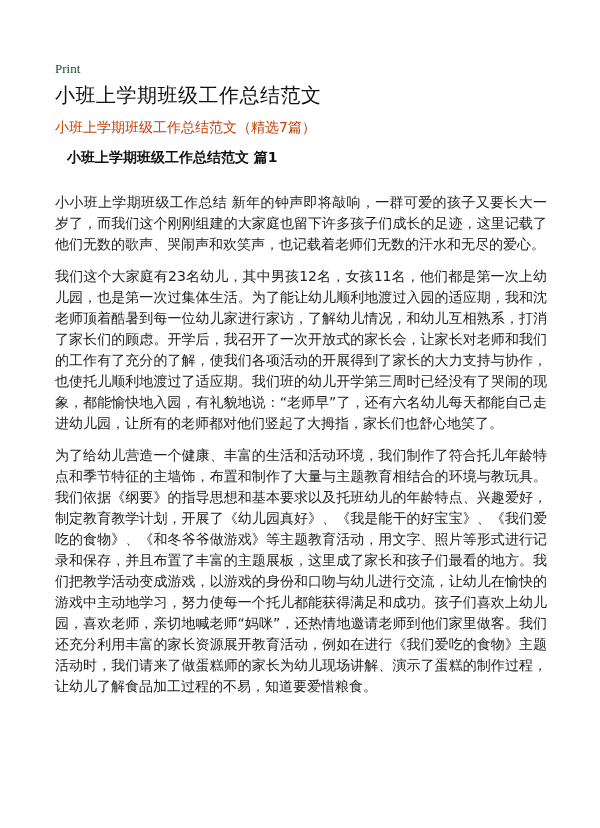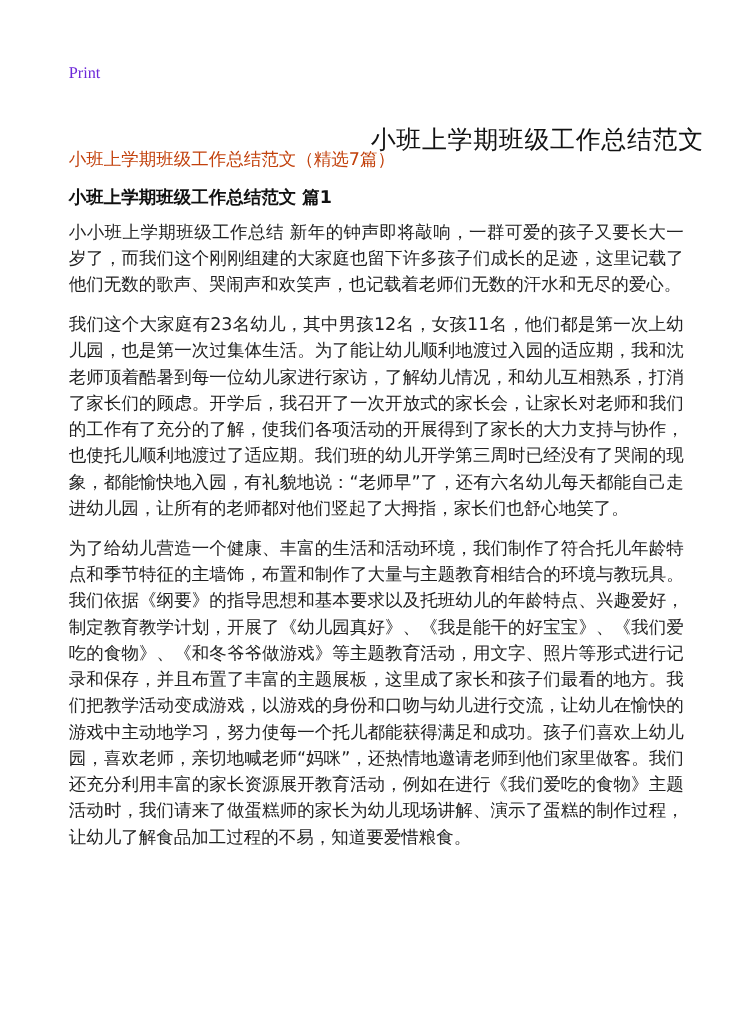--- a/index.html
+++ b/index.html
@@ -17,59 +17,59 @@
     }
     .page {
       position: absolute;
       left: 55px;
       top: 0;
       width: 492px;
     }
     .print-label {
       position: absolute;
       left: 0;
-      top: 50px;
+      top: 61px;
       font-family: "Liberation Serif", "DejaVu Serif", serif;
       font-size: 13px;
-      color: #6d28d9;
+      color: #14532d;
       cursor: pointer;
     }
     .doc-title {
       position: absolute;
       left: 0;
       top: 82px;
       width: 492px;
-      text-align: right;
+      text-align: left;
       font-size: 20px;
       font-weight: normal;
-      margin: 16px;
+      margin: 0;
       letter-spacing: 0.5px;
       color: #111;
     }
     .doc-subtitle {
       position: absolute;
       left: 0;
       top: 119px;
       font-size: 14px;
       color: #c2410c;
       margin: 0;
     }
     .section-heading {
       position: absolute;
-      left: 0;
+      left: 12px;
       top: 149px;
       font-size: 14px;
       font-weight: bold;
       color: #111;
       margin: 0;
     }
     .body {
       position: absolute;
       left: 0;
-      top: 176px;
+      top: 192px;
       width: 492px;
     }
     .para {
       margin: 0 0 11px 0;
       font-size: 14px;
       line-height: 21px;
       color: #222;
       text-align: justify;
       word-break: break-all;
     }

